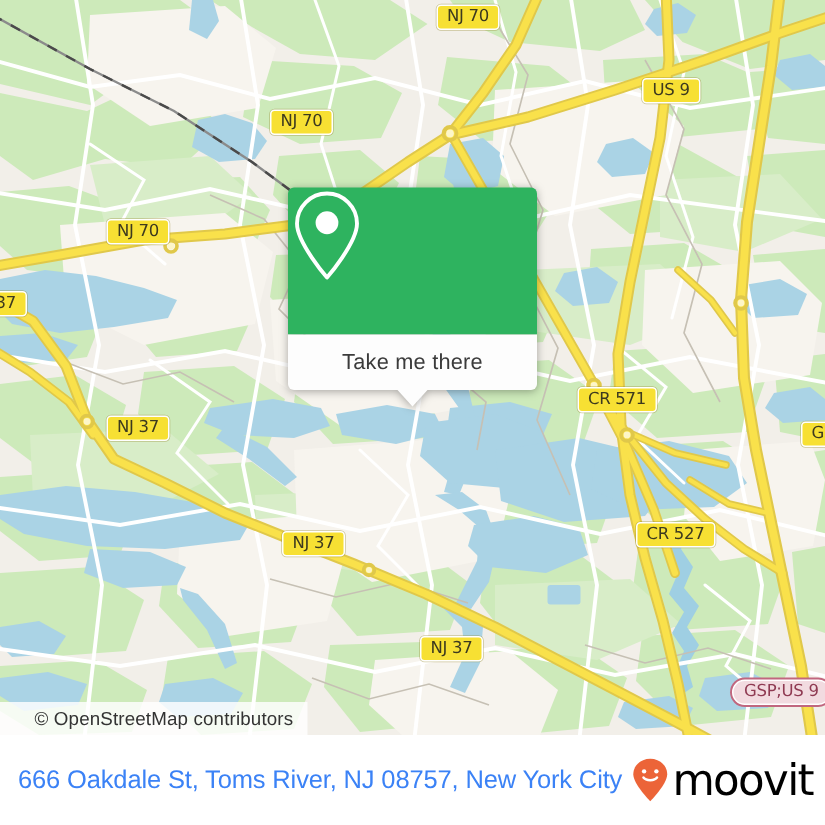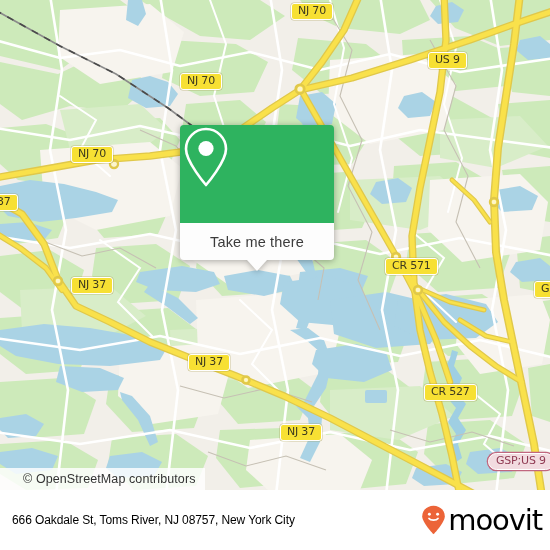--- a/index.html
+++ b/index.html
@@ -21,21 +21,21 @@
     position:absolute;left:0;bottom:0;
     background:rgba(255,255,255,0.82);
     font-size:12.5px;color:#333;
     padding:4px 9px 4px 23px;
     letter-spacing:0.1px;
     white-space:nowrap;
   }
 
   
   #popup{
-    position:absolute;left:180px;top:125px;width:154px;
+    position:absolute;left:192px;top:125px;width:166px;
     filter:drop-shadow(0 1px 3px rgba(0,0,0,0.33));
   }
   #popup-top{
     background:#2eb35f;height:98px;
     border-radius:4px 4px 0 0;
     display:flex;align-items:center;justify-content:center;
   }
   #popup-bottom{
     background:#fdfdfd;height:37px;border-radius:0 0 4px 4px;
     display:flex;align-items:center;justify-content:center;
@@ -53,21 +53,21 @@
   }
 
   
   #footer{
     position:absolute;left:0;top:490px;width:550px;height:60px;
     background:#ffffff;
     display:flex;align-items:center;
     box-sizing:border-box;padding:0 8px 0 12px;
   }
   #footer-address{
-    font-size:12px;color:#000000;white-space:nowrap;letter-spacing:-.1px;
+    font-size:17px;color:#3b82f6;white-space:nowrap;letter-spacing:-.1px;
     flex:1 1 auto;
   }
   #brand{display:flex;align-items:center;flex:0 0 auto;}
   #brand-mark{width:27px;height:30px;margin-right:1px;}
   #brand-word{font-size:29px;line-height:33px;color:#000000;
     font-weight:400;letter-spacing:-1.1px;font-family:"DejaVu Sans",sans-serif;}
 
   
   .shield{
     position:absolute;
@@ -343,21 +343,21 @@
 
     <div class="shield" style="left:291px;top:3px;">NJ 70</div>
     <div class="shield" style="left:428px;top:16px;margin-top:36px;">US 9</div>
     <div class="shield" style="left:180px;top:73px;">NJ 70</div>
     <div class="shield" style="left:71px;top:146px;">NJ 70</div>
     <div class="shield" style="left:-10px;top:194px;">37</div>
     <div class="shield" style="left:385px;top:258px;">CR 571</div>
     <div class="shield" style="left:534px;top:281px;">GS</div>
     <div class="shield" style="left:71px;top:277px;">NJ 37</div>
     <div class="shield" style="left:188px;top:354px;">NJ 37</div>
-    <div class="shield" style="left:424px;top:384px;">CR 527</div>
+    <div class="shield" style="left:424px;top:348px;">CR 527</div>
     <div class="shield" style="left:280px;top:424px;">NJ 37</div>
     <div class="shield pink" style="left:488px;top:453px;">GSP;US 9</div>
 
     <div id="attribution">© OpenStreetMap contributors</div>
 
     <div id="popup">
       <div id="popup-top">
         <svg width="52" height="64" viewBox="0 0 52 64">
           <path d="M26 4 C15 4 6 13 6 24 C6 37 26 60 26 60 C26 60 46 37 46 24 C46 13 37 4 26 4 Z" fill="none" stroke="#ffffff" stroke-width="2.6" stroke-linejoin="round"></path>
           <circle cx="26" cy="23.5" r="7.6" fill="#ffffff"></circle>

